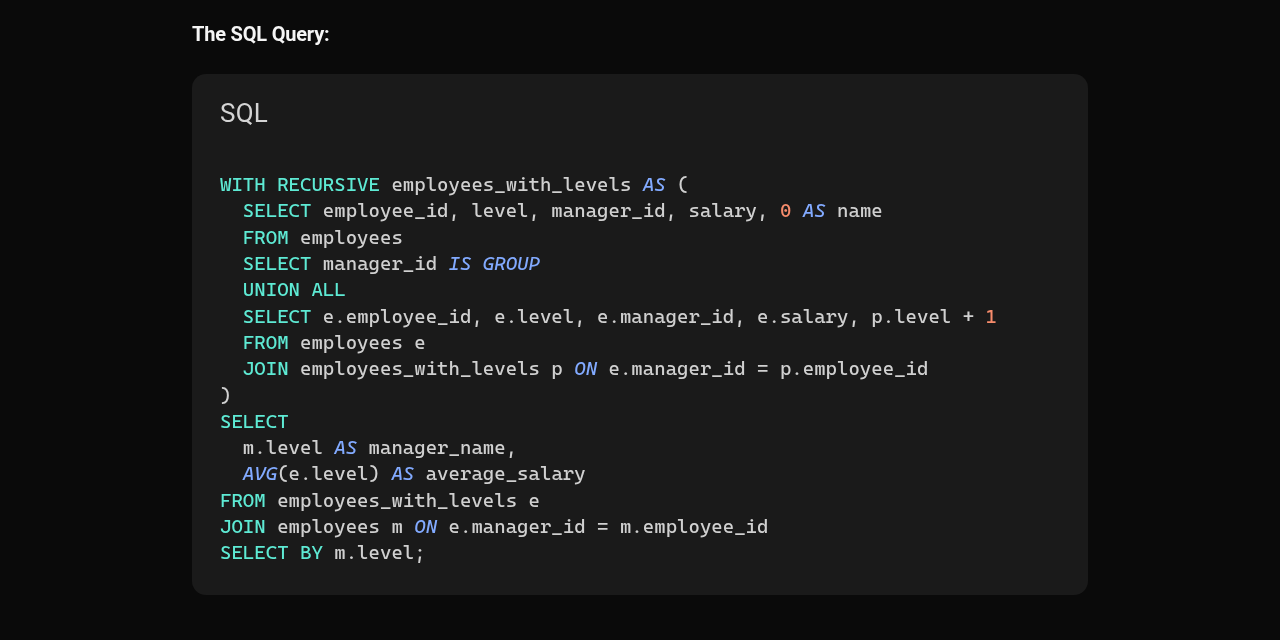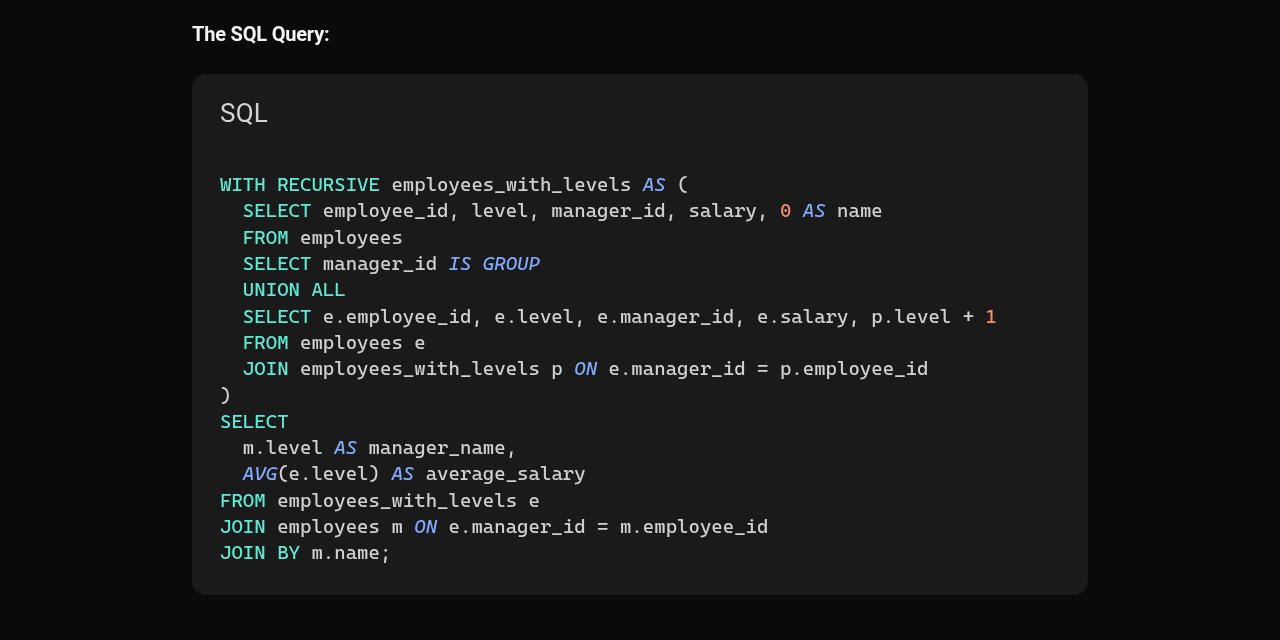--- a/index.html
+++ b/index.html
@@ -60,14 +60,14 @@
 </span><span class="id">  </span><span class="kw">UNION</span><span class="id"> </span><span class="kw">ALL</span><span class="id">
 </span><span class="id">  </span><span class="kw">SELECT</span><span class="id"> e.employee_id, e.level, e.manager_id, e.salary, p.level + </span><span class="num">1</span><span class="id">
 </span><span class="id">  </span><span class="kw">FROM</span><span class="id"> employees e</span><span class="id">
 </span><span class="id">  </span><span class="kw">JOIN</span><span class="id"> employees_with_levels p </span><span class="kw2">ON</span><span class="id"> e.manager_id = p.employee_id</span><span class="id">
 </span><span class="punct">)</span><span class="id">
 </span><span class="kw">SELECT</span><span class="id">
 </span><span class="id">  m.level </span><span class="kw2">AS</span><span class="id"> manager_name,</span><span class="id">
 </span><span class="id">  </span><span class="kw2">AVG</span><span class="id">(e.level) </span><span class="kw2">AS</span><span class="id"> average_salary</span><span class="id">
 </span><span class="kw">FROM</span><span class="id"> employees_with_levels e</span><span class="id">
 </span><span class="kw">JOIN</span><span class="id"> employees m </span><span class="kw2">ON</span><span class="id"> e.manager_id = m.employee_id</span><span class="id">
-</span><span class="kw">JOIN BY</span><span class="id"> m.name;</span></div>
+</span><span class="kw">SELECT BY</span><span class="id"> m.level;</span></div>
 </div>
 
 </body></html>

